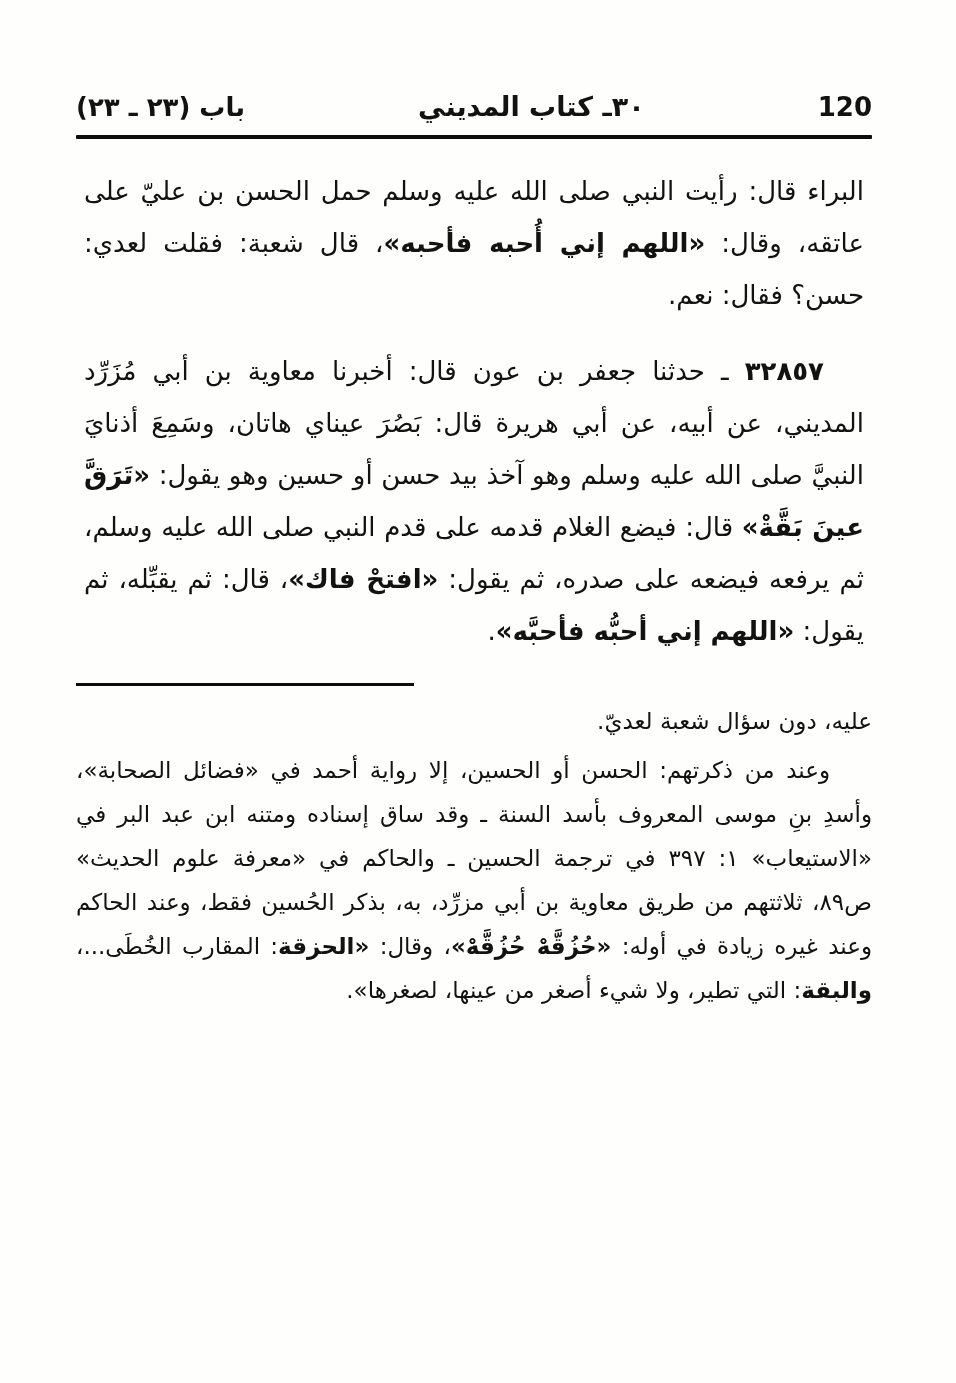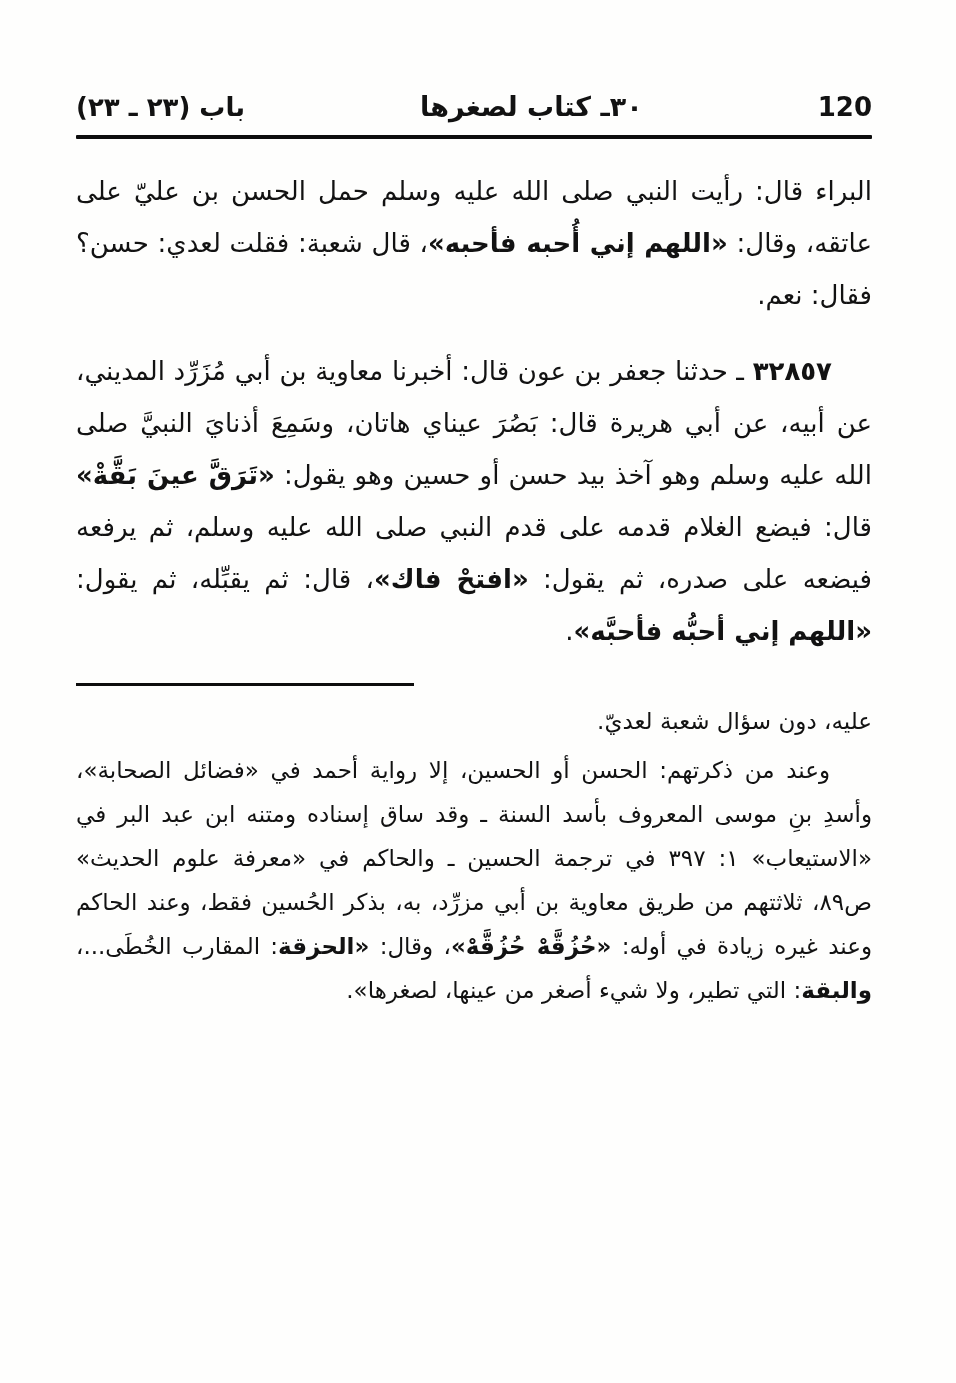--- a/index.html
+++ b/index.html
@@ -35,21 +35,21 @@
     background: #0d0d0d;
     margin-top: 11px;
     border-radius: 1px;
   }
   .main-text {
     margin-top: 26px;
     font-size: 26px;
     line-height: 52px;
     text-align: justify;
   }
-  .main-text p { margin: 0; }
+  .main-text p { margin: 8px; }
   .main-text p + p { margin-top: 24px; }
   .indent { text-indent: 40px; }
   .bold { font-weight: 700; }
   .footnote-sep {
     width: 338px;
     height: 3px;
     background: #0d0d0d;
     margin: 26px auto 0 0; 
   }
   .footnotes {
@@ -63,21 +63,21 @@
   .footnotes .indent { text-indent: 42px; }
 </style>
 </head>
 <body>
 
 <div class="page">
   <div class="inner">
 
     <div class="page-header">
       <span class="page-number">120</span>
-      <span class="book-title">٣٠ـ كتاب لصغرها</span>
+      <span class="book-title">٣٠ـ كتاب المديني</span>
       <span class="chapter-range">باب (٢٣ ـ ٢٣)</span>
     </div>
 
     <div class="header-rule"></div>
 
     <div class="main-text" id="main-text">
         <p><span>البراء قال: رأيت النبي صلى الله عليه وسلم حمل الحسن بن عليّ على عاتقه، وقال: </span><span class="bold">«اللهم إني أُحبه فأحبه»</span><span>، قال شعبة: فقلت لعدي: حسن؟ فقال: نعم.</span></p>
         <p class="indent"><span class="bold">٣٢٨٥٧</span><span> ـ حدثنا جعفر بن عون قال: أخبرنا معاوية بن أبي مُزَرِّد المديني، عن أبيه، عن أبي هريرة قال: بَصُرَ عيناي هاتان، وسَمِعَ أذنايَ النبيَّ صلى الله عليه وسلم وهو آخذ بيد حسن أو حسين وهو يقول: </span><span class="bold">«تَرَقَّ عينَ بَقَّةْ»</span><span> قال: فيضع الغلام قدمه على قدم النبي صلى الله عليه وسلم، ثم يرفعه فيضعه على صدره، ثم يقول: </span><span class="bold">«افتحْ فاك»</span><span>، قال: ثم يقبِّله، ثم يقول: </span><span class="bold">«اللهم إني أحبُّه فأحبَّه»</span><span>.</span></p>
       </div>
 

